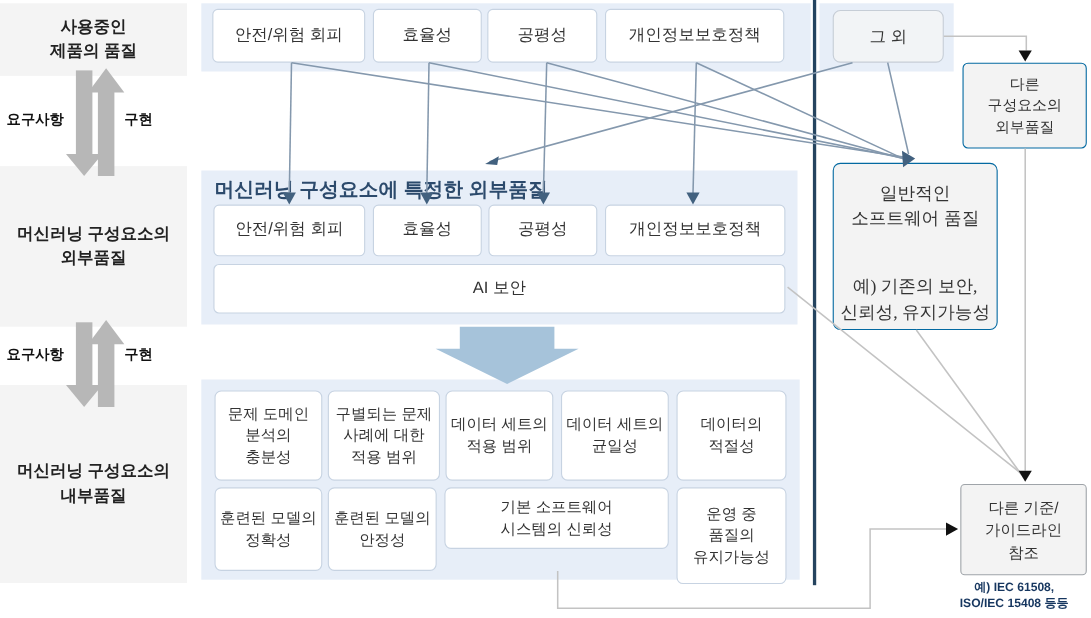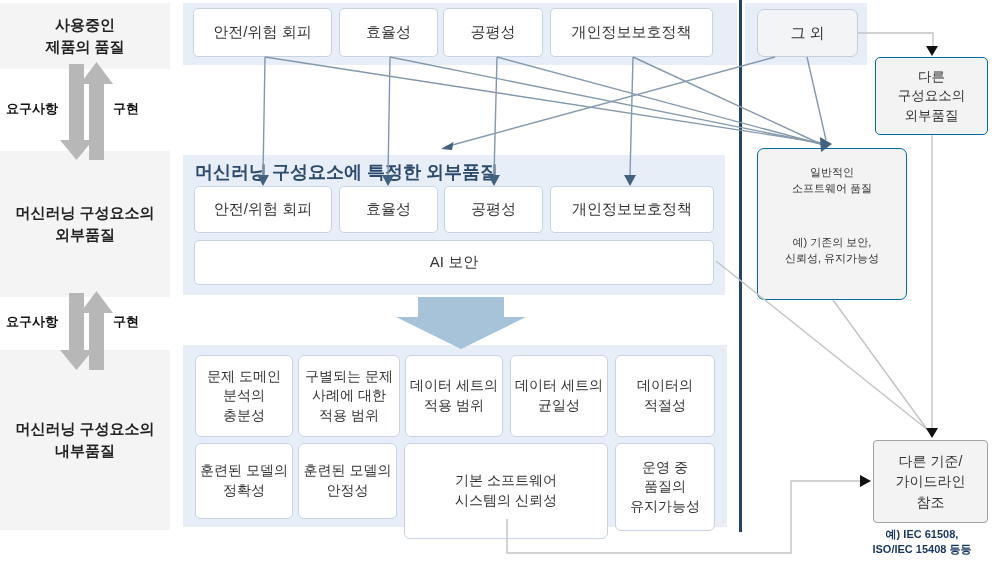--- a/index.html
+++ b/index.html
@@ -44,24 +44,24 @@
 
   <div class="abs band" style="left:745px;top:3px;width:122px;height:62px;"></div>
   <div class="abs center" style="left:757px;top:9px;width:101px;height:48px;background:#f2f4f6;border:1px solid #c6cdd6;border-radius:7px;color:#333;font-size:15px;">그 외</div>
 
   <div class="abs navy" style="left:739px;top:0;width:3px;height:532px;"></div>
 
   <div class="abs rbox center multiline" style="left:875px;top:57px;width:113px;height:78px;">다른
 구성요소의
 외부품질</div>
 
-  <div class="abs rbox" style="left:757px;top:148px;width:150px;height:152px;border-radius:7px;font-size:11px;">
+  <div class="abs rbox" style="left:757px;top:148px;width:150px;height:152px;border-radius:7px;font-size:16px;">
     <div class="multiline" style="text-align:center;margin-top:16px;">일반적인
 소프트웨어 품질</div>
-    <div class="multiline" style="text-align:center;margin-top:38px;">예) 기존의 보안,
+    <div class="multiline" style="text-align:center;margin-top:38px;font-family:Liberation Serif, serif;">예) 기존의 보안,
 신뢰성, 유지가능성</div>
   </div>
 
   <div class="abs band" style="left:183px;top:155px;width:542px;height:140px;"></div>
   <div class="abs paneltitle" style="left:195px;top:160px;">머신러닝 구성요소에 특정한 외부품질</div>
   <div class="abs wbox center" style="left:194px;top:186px;width:138px;height:47px;">안전/위험 회피</div>
   <div class="abs wbox center" style="left:339px;top:186px;width:99px;height:47px;">효율성</div>
   <div class="abs wbox center" style="left:444px;top:186px;width:99px;height:47px;">공평성</div>
   <div class="abs wbox center" style="left:550px;top:186px;width:164px;height:47px;">개인정보보호정책</div>
   <div class="abs wbox center" style="left:194px;top:240px;width:520px;height:45px;">AI 보안</div>
@@ -76,21 +76,21 @@
   <div class="abs botbox center multiline" style="left:405px;top:355px;width:98px;height:82px;">데이터 세트의
 적용 범위</div>
   <div class="abs botbox center multiline" style="left:510px;top:355px;width:98px;height:82px;">데이터 세트의
 균일성</div>
   <div class="abs botbox center multiline" style="left:615px;top:355px;width:100px;height:82px;">데이터의
 적절성</div>
   <div class="abs botbox center multiline" style="left:195px;top:443px;width:98px;height:76px;">훈련된 모델의
 정확성</div>
   <div class="abs botbox center multiline" style="left:298px;top:443px;width:99px;height:76px;">훈련된 모델의
 안정성</div>
-  <div class="abs botbox center multiline" style="left:404px;top:443px;width:204px;height:96px;">기본 소프트웨어
+  <div class="abs botbox center multiline" style="left:404px;top:443px;width:204px;height:56px;">기본 소프트웨어
 시스템의 신뢰성</div>
   <div class="abs botbox center multiline" style="left:615px;top:443px;width:100px;height:88px;">운영 중
 품질의
 유지가능성</div>
 
   <div class="abs center multiline" style="left:873px;top:440px;width:115px;height:83px;background:#f3f3f3;border:1px solid #9fa4a9;border-radius:4px;color:#333;font-size:14px;line-height:1.45;">다른 기준/
 가이드라인
 참조</div>
   <div class="abs caption multiline" style="left:852px;top:527px;width:140px;">예) IEC 61508,
 ISO/IEC 15408 등등</div>

